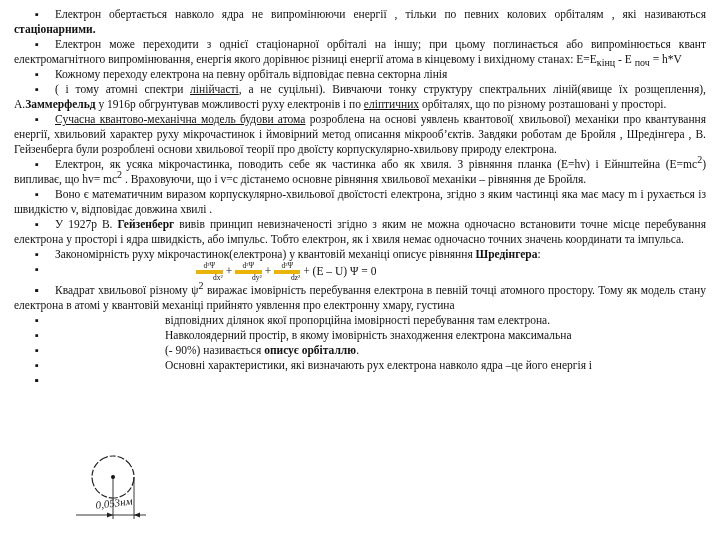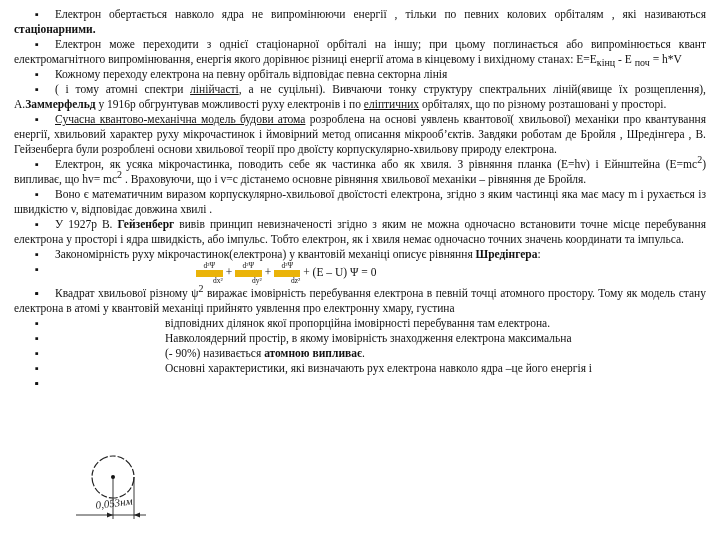--- a/index.html
+++ b/index.html
@@ -9,21 +9,21 @@
   .para{position:relative;margin:0 14px;text-align:justify;text-indent:41px;}
   .para .bullet{position:absolute;left:21px;top:0;text-indent:0;font-size:11px;line-height:15px;}
   .para.tab{text-indent:151px;text-align:left;}
   .para.eq{text-indent:182px;text-align:left;}
   .para.empty{min-height:15px;}
   .b{font-weight:bold;}
   .u{text-decoration:underline;}
   .bu{font-weight:normal;text-decoration:underline;}
   sub,sup{line-height:0;font-size:10px;}
   .frac{display:inline-block;vertical-align:middle;text-align:center;font-size:7.5px;line-height:1.1;text-indent:0;}
-  .frac .num{display:block;border-bottom:7px solid #eab308;padding:0 1px;}
+  .frac .num{display:block;border-bottom:4px solid #eab308;padding:0 1px;}
   .frac .den{display:block;margin-left:17px;}
   .eqtxt{text-indent:0;}
   .diagram{position:absolute;left:66px;top:449px;}
 </style>
 </head>
 <body>
 
 <div class="page">
   <div class="doc" id="doc">
       <div class="para"><span class="bullet">▪</span><span>Електрон обертається навколо ядра не випромінюючи енергії , тільки по певних колових орбіталям , які називаються </span><span class="b">стаціонарними.</span></div>
@@ -33,21 +33,21 @@
       <div class="para"><span class="bullet">▪</span><span class="bu">Сучасна квантово-механічна модель будови атома</span><span> розроблена на основі уявлень квантової( хвильової) механіки про квантування енергії, хвильовий характер руху мікрочастинок і ймовірний метод описання мікрооб’єктів. Завдяки роботам де Бройля ,  Шредінгера , В. Гейзенберга були розроблені основи хвильової теорії про двоїсту корпускулярно-хвильову природу електрона.</span></div>
       <div class="para"><span class="bullet">▪</span><span>Електрон, як усяка мікрочастинка, поводить себе як частинка або як хвиля. З рівняння планка (Е=hv) і Ейнштейна (Е=mc</span><sup>2</sup><span>) випливає, що hv= mc</span><sup>2</sup><span> . Враховуючи, що і v=c дістанемо основне рівняння хвильової механіки – рівняння де Бройля.</span></div>
       <div class="para"><span class="bullet">▪</span><span>Воно є математичним виразом корпускулярно-хвильової двоїстості електрона, згідно з яким частинці яка має масу m і рухається із швидкістю v, відповідає довжина хвилі  .</span></div>
       <div class="para"><span class="bullet">▪</span><span>У 1927р В. </span><span class="b">Гейзенберг</span><span> вивів принцип невизначеності згідно з яким не можна одночасно встановити точне місце перебування електрона у просторі і ядра швидкість, або імпульс. Тобто електрон, як і хвиля немає  одночасно точних значень координати та імпульса.</span></div>
       <div class="para"><span class="bullet">▪</span><span>Закономірність руху мікрочастинок(електрона) у квантовій механіці описує рівняння </span><span class="b">Шредінгера</span><span>:</span></div>
       <div class="para eq"><span class="bullet">▪</span><span class="frac"><span class="num">d²Ψ</span><span class="den">dx²</span></span><span class="eqtxt"> + </span><span class="frac"><span class="num">d²Ψ</span><span class="den">dy²</span></span><span class="eqtxt"> + </span><span class="frac"><span class="num">d²Ψ</span><span class="den">dz²</span></span><span class="eqtxt"> + (Е – U) Ψ = 0</span></div>
       <div class="para"><span class="bullet">▪</span></div>
       <div class="para"><span class="bullet">▪</span><span>Квадрат хвильової різному ψ</span><sup>2</sup><span> виражає імовірність перебування електрона в певній точці атомного простору. Тому як модель стану електрона в атомі у квантовій механіці прийнято уявлення про електронну хмару, густина</span></div>
       <div class="para tab"><span class="bullet">▪</span><span>відповідних ділянок якої пропорційна імовірності перебування там електрона.</span></div>
       <div class="para tab"><span class="bullet">▪</span><span>Навколоядерний  простір, в якому імовірність знаходження електрона максимальна</span></div>
-      <div class="para tab"><span class="bullet">▪</span><span>(- 90%) називається </span><span class="b">атомною випливає</span><span>.</span></div>
+      <div class="para tab"><span class="bullet">▪</span><span>(- 90%) називається </span><span class="b">описує орбіталлю</span><span>.</span></div>
       <div class="para tab"><span class="bullet">▪</span><span>Основні характеристики, які визначають рух електрона навколо ядра –це його енергія і</span></div>
       <div class="para tab"><span class="bullet">▪</span></div>
       <div class="para empty">
         <span class="bullet">▪</span>
       </div>
     </div>
 
   <svg class="diagram" width="115" height="88" viewBox="0 0 115 88">
     <circle cx="47" cy="28" r="21" fill="none" stroke="#222" stroke-width="1.2" stroke-dasharray="9 2 6 2 7 2"></circle>
     <circle cx="47" cy="28" r="2" fill="#111"></circle>

